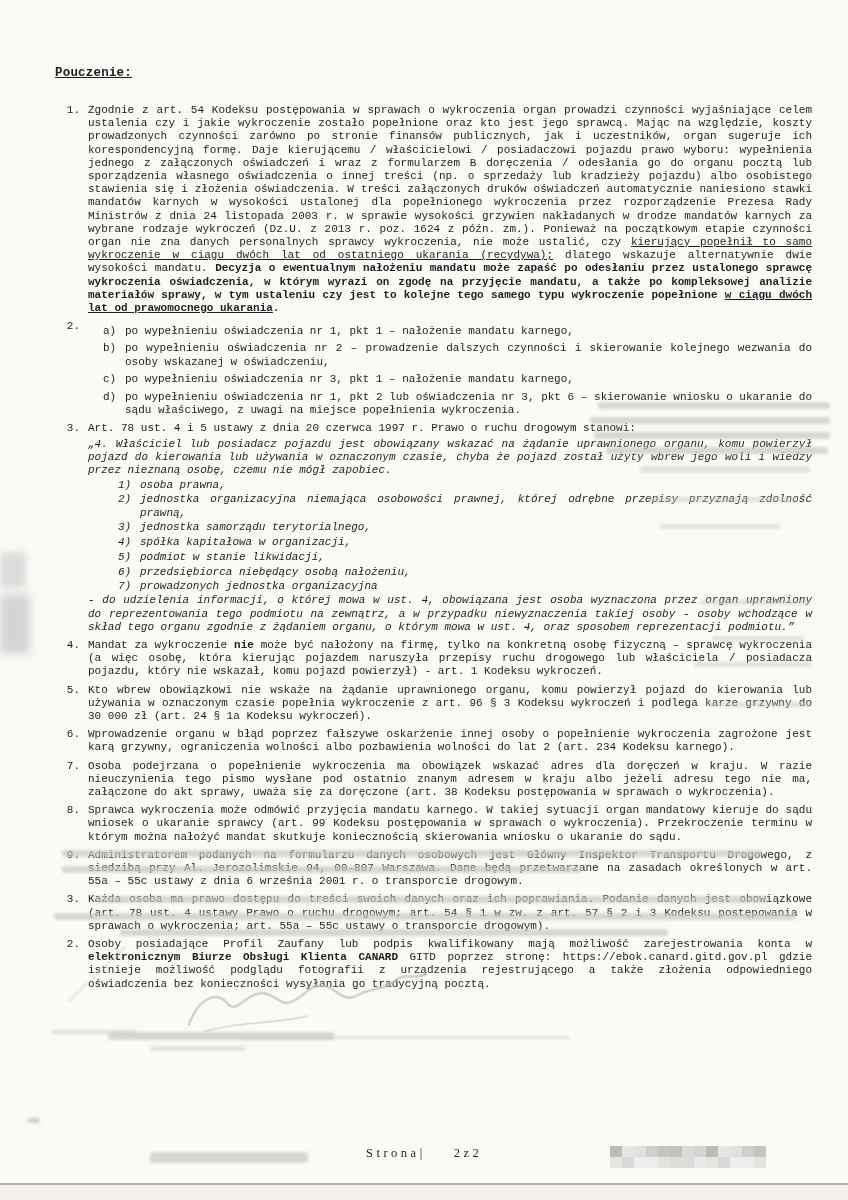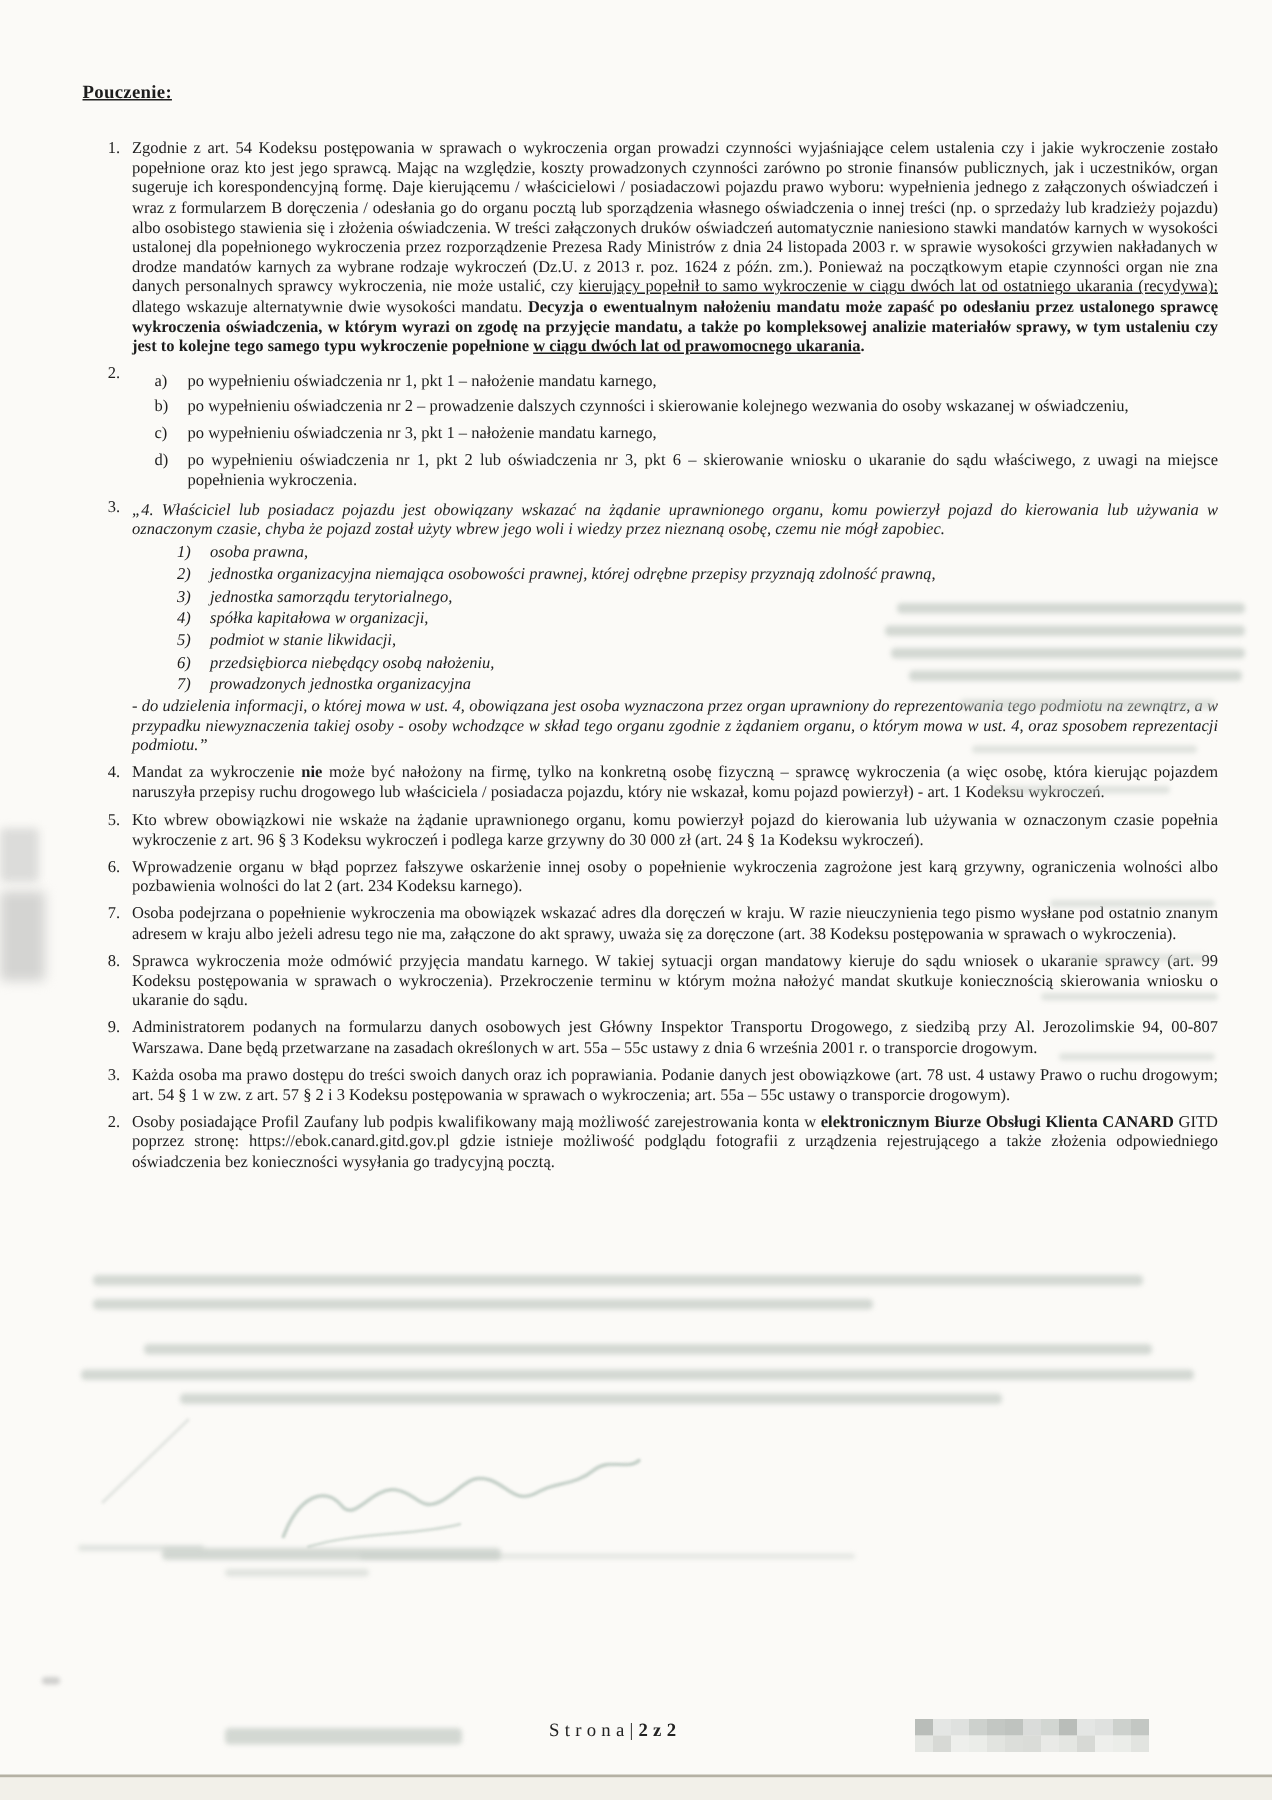--- a/index.html
+++ b/index.html
@@ -1,19 +1,19 @@
 <!DOCTYPE html>
 <html lang="pl"><head>
 <meta charset="utf-8">
 <style>
   html,body{margin:0;padding:0;}
   body{width:848px;background:#e9e7e1;font-family:"Liberation Serif", serif;}
   .page{position:relative;width:848px;height:1200px;background:#fbfaf7;overflow:hidden;color:#1d1d1d;}
 
-  .content{position:absolute;left:55px;top:54px;width:757px;}
+  .content{position:absolute;left:55px;top:66px;width:757px;font-family:Liberation Mono, monospace;}
   .heading{font-size:12.5px;font-weight:bold;text-decoration:underline;margin:0 0 24px 0;letter-spacing:.2px;}
 
   .item{display:flex;margin-bottom:5px;font-size:11px;line-height:13.2px;}
   .item .num{flex:0 0 25px;text-align:right;padding-right:0;}
   .item .body{flex:1;margin-left:8px;text-align:justify;}
 
   .b{font-weight:bold;}
   .u{text-decoration:underline;}
 
   .sub{display:flex;margin-top:4.5px;}
@@ -34,21 +34,21 @@
   .smudge-c{left:28px;top:1118px;width:12px;height:5px;background:#cfcfcd;filter:blur(1.5px);}
 
   .bleed-bar{position:absolute;height:7px;border-radius:3px;background:#c4cbc5;filter:blur(1.6px);opacity:.72;}
   .bleed-bar.lite{opacity:.5;}
   .bleed-bar.thin{height:5px;}
 
   .signature-wrap{position:absolute;left:178px;top:972px;width:260px;height:70px;transform:rotate(-4deg);opacity:.75;filter:blur(.7px);}
   .sig-diag{position:absolute;left:62px;top:942px;width:70px;height:66px;opacity:.5;filter:blur(1px);}
 
   .footer-page{position:absolute;left:366px;top:1146px;font-size:12.5px;letter-spacing:3.5px;color:#222;white-space:nowrap;}
-  .footer-page .val{font-weight:bold;}
+  .footer-page .val{font-weight:normal;margin-left:28px;}
 
   .mosaic{position:absolute;left:610px;top:1146px;width:156px;height:22px;display:grid;grid-template-columns:repeat(13,1fr);grid-template-rows:repeat(2,1fr);}
   .mosaic div{width:100%;height:100%;}
 
   .bottom-rule{position:absolute;left:0;top:1183px;width:848px;height:2px;background:#b5b1a4;}
   .below-rule{position:absolute;left:0;top:1185px;width:848px;height:15px;background:#f2f0e9;}
 </style>
 </head>
 <body>
 
@@ -72,21 +72,21 @@
             </div><div class="sub">
               <span class="slabel">c)</span>
               <div class="stext">po wypełnieniu oświadczenia nr 3, pkt 1 – nałożenie mandatu karnego,</div>
             </div><div class="sub">
               <span class="slabel">d)</span>
               <div class="stext">po wypełnieniu oświadczenia nr 1, pkt 2 lub oświadczenia nr 3, pkt 6 – skierowanie wniosku o ukaranie do sądu właściwego, z uwagi na miejsce popełnienia wykroczenia.</div>
             </div></div>
         </div>
         <div class="item">
           <span class="num">3.</span>
-          <div class="body"><div class="quote">
+          <div class="body"><span>Art. 78 ust. 4 i 5 ustawy z dnia 20 czerwca 1997 r. Prawo o ruchu drogowym stanowi:</span><div class="quote">
               <div class="qline">„4. Właściciel lub posiadacz pojazdu jest obowiązany wskazać na żądanie uprawnionego organu, komu powierzył pojazd do kierowania lub używania w oznaczonym czasie, chyba że pojazd został użyty wbrew jego woli i wiedzy przez nieznaną osobę, czemu nie mógł zapobiec.</div>
               <div class="qp">
                 <span class="qplabel">1)</span>
                 <div class="qptext">osoba prawna,</div>
               </div>
               <div class="qp">
                 <span class="qplabel">2)</span>
                 <div class="qptext">jednostka organizacyjna niemająca osobowości prawnej, której odrębne przepisy przyznają zdolność prawną,</div>
               </div>
               <div class="qp">

